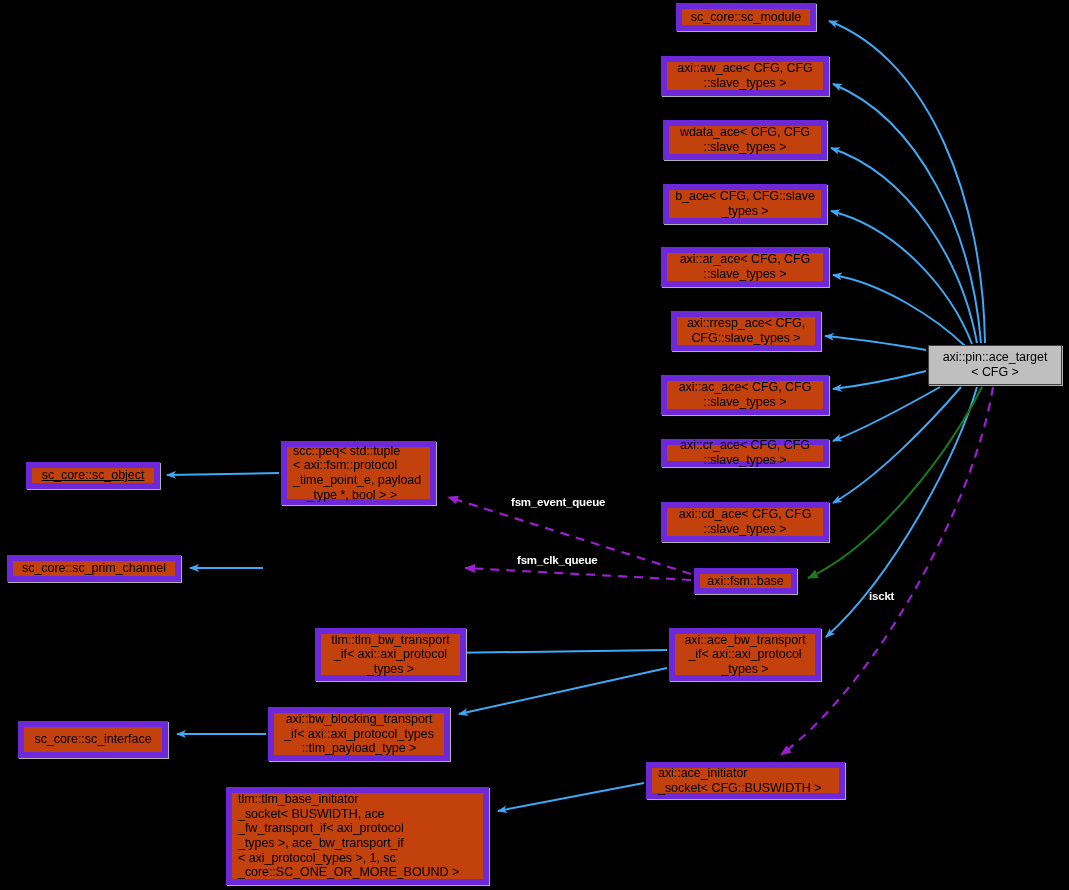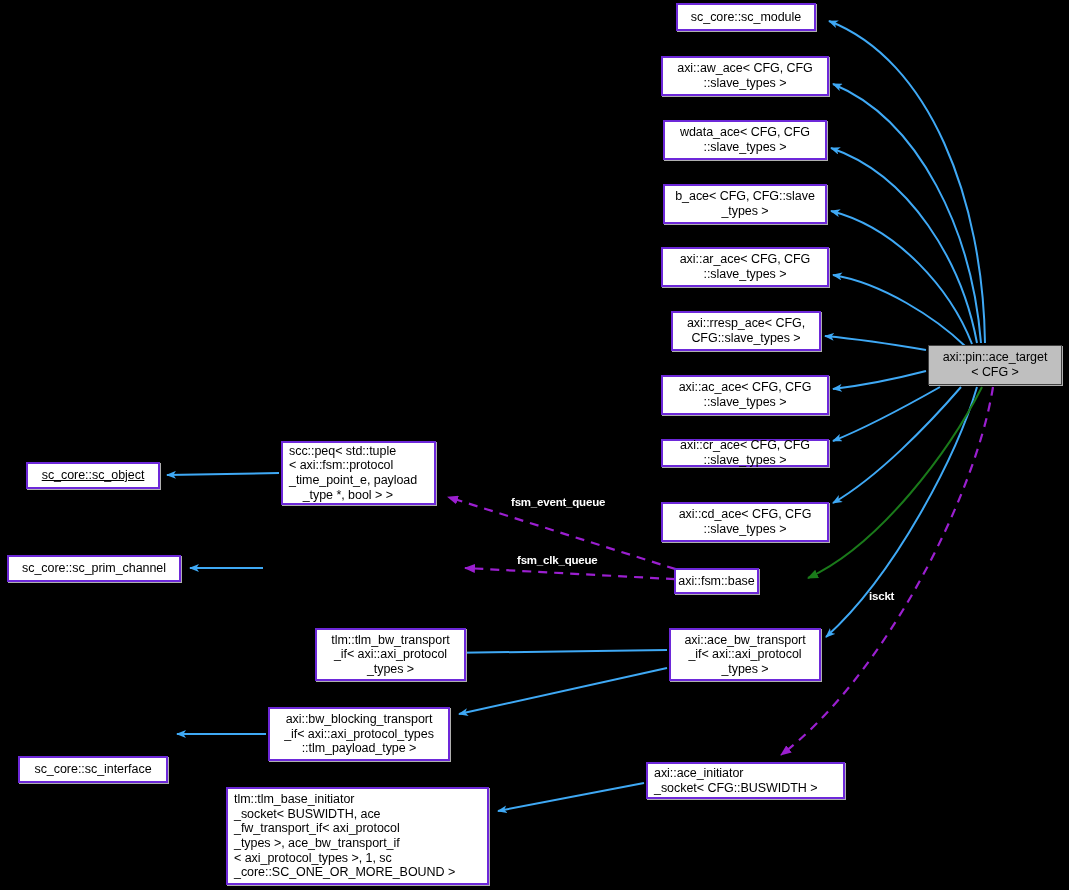--- a/index.html
+++ b/index.html
@@ -18,22 +18,22 @@
   #edge-layer {
     position: absolute;
     left: 0;
     top: 0;
     width: 1069px;
     height: 890px;
   }
   .node {
     position: absolute;
     box-sizing: border-box;
-    background: #ffffff;
-    border: 2px solid #6d28d9;
+    background: #c2410c;
+    border: 6px solid #6d28d9;
     box-shadow: 1px 1px 0 0 #b0b0b0;
     color: #000000;
     font-size: 12.5px;
     line-height: 14.6px;
     display: flex;
     align-items: center;
     justify-content: center;
     text-align: center;
     white-space: pre;
     letter-spacing: -0.05px;
@@ -124,40 +124,40 @@
   <div class="node" style="left:661px; top:439px; width:168px; height:28px;align-items:center;"><span>axi::cr_ace&lt; CFG, CFG
 ::slave_types &gt;</span></div>
   <div class="node" style="left:661px; top:502px; width:168px; height:40px;"><span>axi::cd_ace&lt; CFG, CFG
 ::slave_types &gt;</span></div>
 
   <div class="node current" style="left:928px; top:345px; width:134px; height:40px;"><span>axi::pin::ace_target
 &lt; CFG &gt;</span></div>
 
   <div class="node" style="left:26px; top:462px; width:134px; height:27px;text-decoration:underline;"><span>sc_core::sc_object</span></div>
   <div class="node" style="left:7px; top:555px; width:174px; height:27px;"><span>sc_core::sc_prim_channel</span></div>
-  <div class="node" style="left:18px; top:756px; width:150px; height:27px;"><span>sc_core::sc_interface</span></div>
+  <div class="node" style="left:18px; top:721px; width:150px; height:37px;"><span>sc_core::sc_interface</span></div>
 
   <div class="node leftalign" style="left:281px; top:441px; width:155px; height:64px;"><span>scc::peq&lt; std::tuple
 &lt; axi::fsm::protocol
 _time_point_e, payload
     _type *, bool &gt; &gt;</span></div>
   <div class="node" style="left:283px; top:628px; width:151px; height:53px;margin-left:32px;"><span>tlm::tlm_bw_transport
 _if&lt; axi::axi_protocol
 _types &gt;</span></div>
   <div class="node" style="left:268px; top:707px; width:182px; height:54px;"><span>axi::bw_blocking_transport
 _if&lt; axi::axi_protocol_types
 ::tlm_payload_type &gt;</span></div>
   <div class="node leftalign" style="left:226px; top:787px; width:263px; height:98px;"><span>tlm::tlm_base_initiator
 _socket&lt; BUSWIDTH, ace
 _fw_transport_if&lt; axi_protocol
 _types &gt;, ace_bw_transport_if
 &lt; axi_protocol_types &gt;, 1, sc
 _core::SC_ONE_OR_MORE_BOUND &gt;</span></div>
 
-  <div class="node" style="left:674px; top:568px; width:85px; height:26px;"><span>axi::fsm::base</span></div>
+  <div class="node" style="left:694px; top:568px; width:103px; height:26px;"><span>axi::fsm::base</span></div>
   <div class="node" style="left:669px; top:628px; width:152px; height:53px;"><span>axi::ace_bw_transport
 _if&lt; axi::axi_protocol
 _types &gt;</span></div>
   <div class="node leftalign" style="left:646px; top:762px; width:199px; height:37px;"><span>axi::ace_initiator
 _socket&lt; CFG::BUSWIDTH &gt;</span></div>
 
   <div class="edge-label" style="left:511px; top:496px;"><span>fsm_event_queue</span></div>
   <div class="edge-label" style="left:517px; top:554px;"><span>fsm_clk_queue</span></div>
   <div class="edge-label" style="left:869px; top:590px;"><span>isckt</span></div>
 

